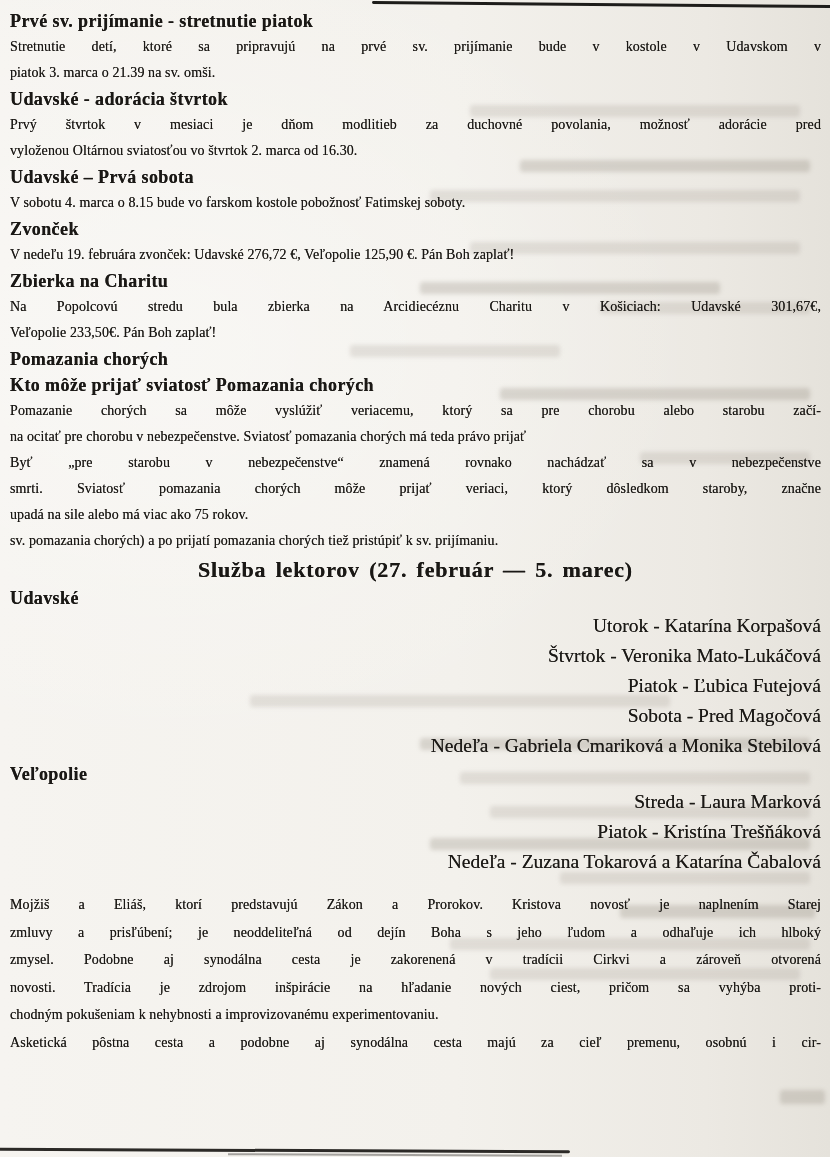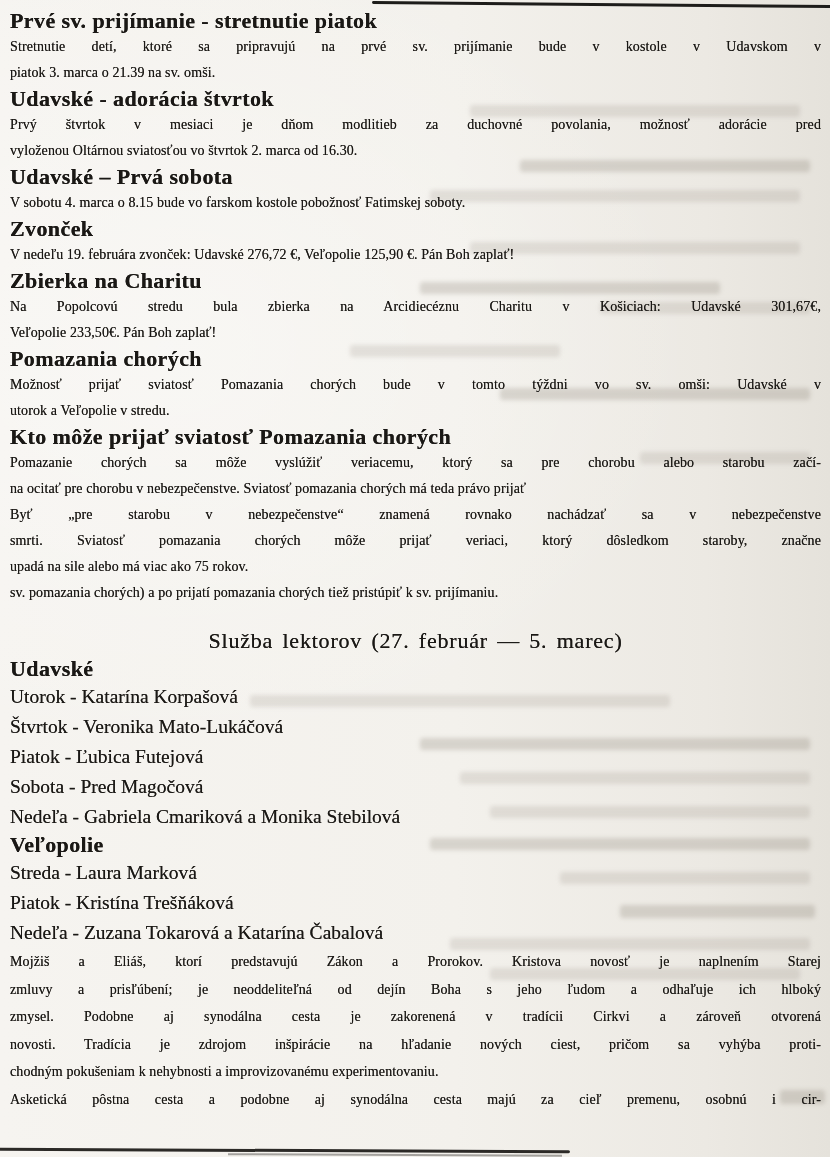--- a/index.html
+++ b/index.html
@@ -6,37 +6,37 @@
   body {
     width:830px; height:1157px; overflow:hidden; position:relative;
     background:
       radial-gradient(ellipse 900px 700px at 20% 30%, rgba(255,255,255,.35), rgba(255,255,255,0) 60%),
       linear-gradient(90deg, #f6f4f0 0%, #f3f1ec 55%, #ece9e3 85%, #e5e2db 100%);
     font-family:"Liberation Serif","DejaVu Serif",serif;
     color:#1a1815;
   }
   .page { position:absolute; inset:0; padding:8px 9px 0 10px; box-sizing:border-box; }
   .h {
-    font-weight:700; font-size:22px; line-height:26px; letter-spacing:.4px;
+    font-weight:700; font-size:18px; line-height:26px; letter-spacing:.4px;
     text-shadow:0 0 .6px rgba(20,18,15,.85);
   }
   .hc {
-    font-weight:400; font-size:22px; line-height:30px; margin-top:20px;
+    font-weight:700; font-size:22px; line-height:30px; margin-top:1px;
     text-align:center; letter-spacing:.8px; word-spacing:3px;
     text-shadow:0 0 .6px rgba(20,18,15,.85);
   }
   .para { font-size:14px; line-height:26px; letter-spacing:.1px;
     text-shadow:0 0 .5px rgba(25,22,18,.75); }
   .para .line { text-align:justify; text-align-last:justify; white-space:nowrap; overflow:hidden; }
   .para .line:last-child { text-align-last:left; }
   .para.cont .line:last-child { text-align-last:justify; }
   .loose { line-height:27.5px; }
-  .gap-top { margin-top:0; }
+  .gap-top { margin-top:14px; }
   .list { font-size:19.5px; line-height:30px; text-shadow:0 0 .5px rgba(25,22,18,.75); }
-  .list .line { text-align:left; white-space:nowrap; overflow:hidden; }
+  .list .line { text-align:right; white-space:nowrap; overflow:hidden; }
   .rule-top {
     position:absolute; left:372px; top:3px; width:462px; height:3px;
     background:#1d1c1a; transform:rotate(.5deg); border-radius:2px;
   }
   .rule-bottom {
     position:absolute; left:-4px; top:1149px; width:574px; height:3px;
     background:#2c2a27; transform:rotate(.25deg); border-radius:2px;
   }
   .rule-bottom-echo {
     position:absolute; left:228px; top:1154px; width:334px; height:2px;
@@ -96,24 +96,20 @@
       <div class="line">V nedeľu 19. februára zvonček: Udavské 276,72 €, Veľopolie 125,90 €. Pán Boh zaplať!</div>
     </div>
 
   <div class="h">Zbierka na Charitu</div>
   <div class="para">
       <div class="line">Na Popolcovú stredu bula zbierka na Arcidiecéznu Charitu v Košiciach: Udavské 301,67€,</div>
       <div class="line">Veľopolie 233,50€. Pán Boh zaplať!</div>
     </div>
 
   <div class="h">Pomazania chorých</div>
-  <div class="para">
-      <div class="line">Možnosť prijať sviatosť Pomazania chorých bude v tomto týždni vo sv. omši: Udavské v</div>
-      <div class="line">utorok a Veľopolie v stredu.</div>
-    </div>
 
   <div class="h">Kto môže prijať sviatosť Pomazania chorých</div>
   <div class="para">
       <div class="line">Pomazanie chorých sa môže vyslúžiť veriacemu, ktorý sa pre chorobu alebo starobu začí-</div>
       <div class="line">na ocitať pre chorobu v nebezpečenstve. Sviatosť pomazania chorých má teda právo prijať</div>
     </div>
   <div class="para">
       <div class="line">Byť „pre starobu v nebezpečenstve“ znamená rovnako nachádzať sa v nebezpečenstve</div>
       <div class="line">smrti. Sviatosť pomazania chorých môže prijať veriaci, ktorý dôsledkom staroby, značne</div>
       <div class="line">upadá na sile alebo má viac ako 75 rokov.</div>

